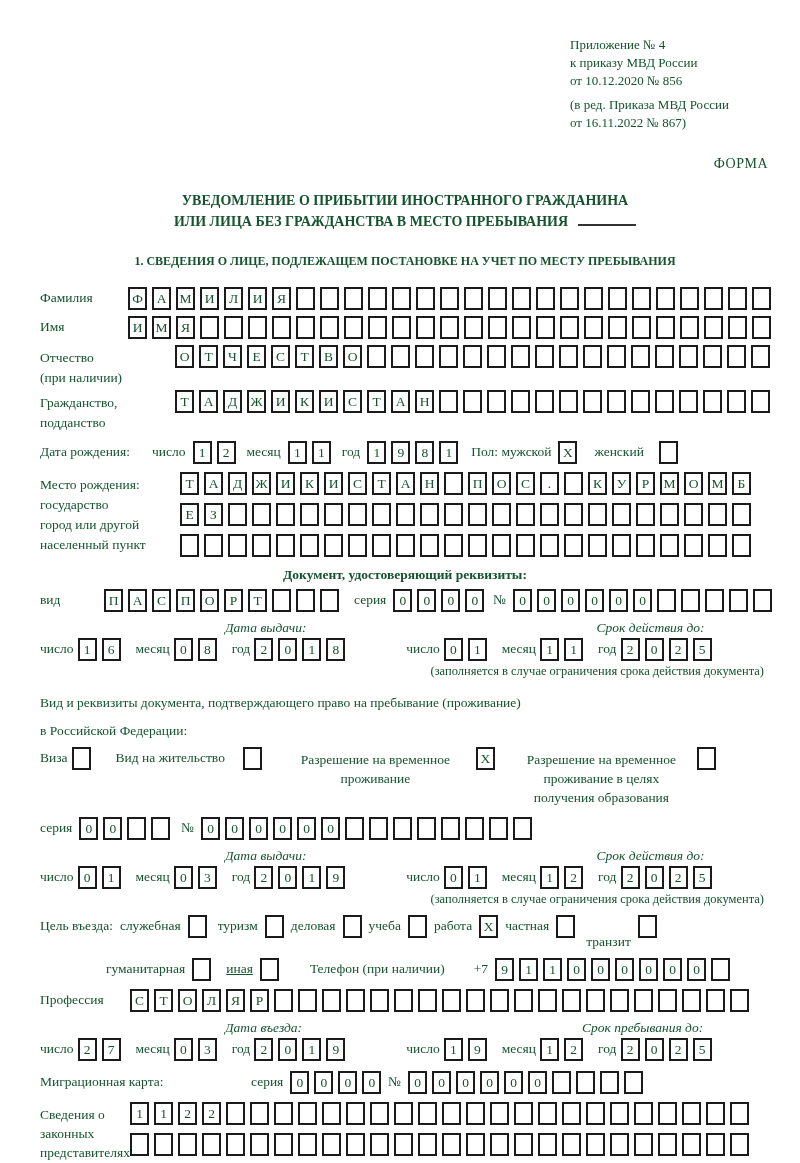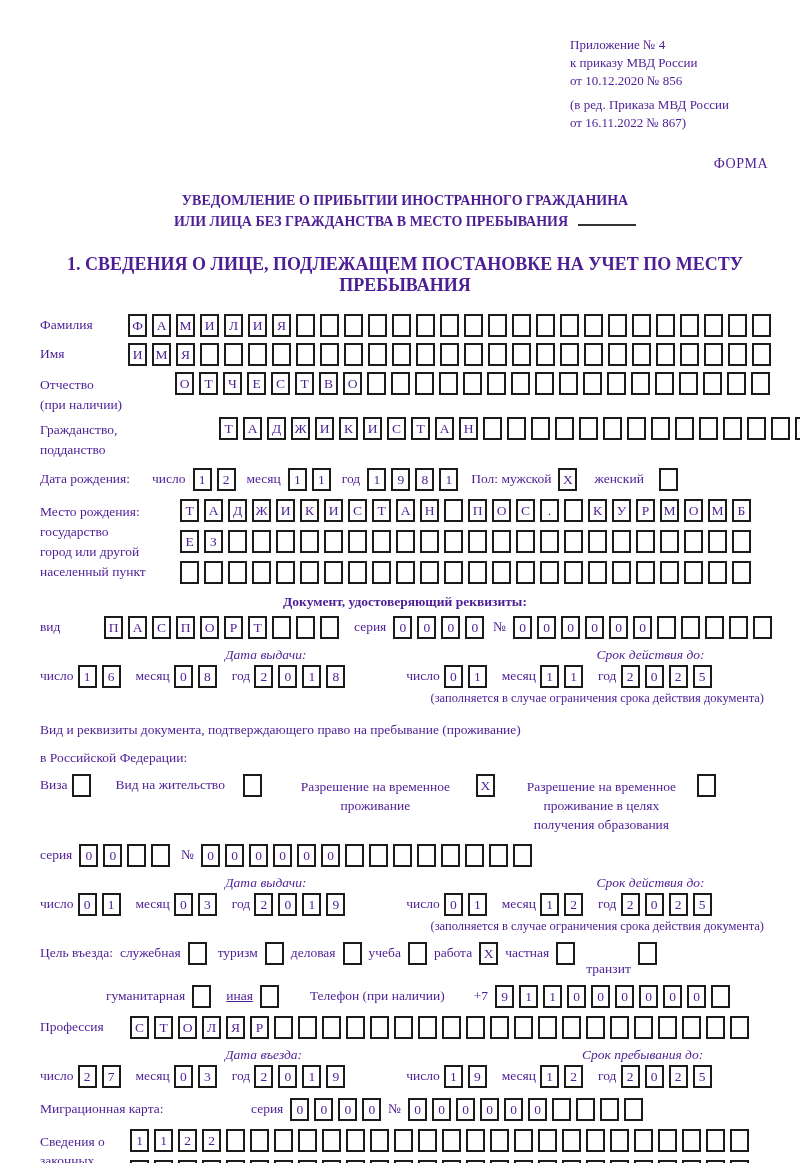--- a/index.html
+++ b/index.html
@@ -1,28 +1,28 @@
 <!DOCTYPE html>
 <html><head>
 <meta charset="utf-8">
 <style>
   html,body{margin:0;padding:0;background:#e8e8e8;}
   .page{
-    width:800px;height:1163px;background:#ffffff;color:#4c1d95;
+    width:800px;height:1163px;background:#ffffff;color:#14532d;
     font-family:"Liberation Serif","DejaVu Serif",serif;
     font-size:13.5px;box-sizing:border-box;
     padding:36px 30px 16px 40px;position:relative;overflow:hidden;
     margin:0 auto;
   }
   .appendix{margin-left:530px;line-height:18px;font-size:13px;}
   .appendix .amend{margin-top:6px;}
   .forma{font-weight:normal;text-align:right;margin-top:24px;font-size:14px;letter-spacing:.5px;padding-right:2px;}
   .title{text-align:center;font-weight:bold;margin-top:18px;line-height:21px;font-size:14px;}
   .uline{display:inline-block;width:58px;border-bottom:2px solid #333;height:1px;margin-left:10px;vertical-align:baseline;}
-  .sec1{font-weight:bold;text-align:center;margin-top:22px;font-size:18px;}
+  .sec1{font-weight:bold;text-align:center;margin-top:22px;font-size:12px;}
   .row{display:flex;align-items:flex-start;margin-top:6px;}
   .cells{display:flex;flex:none;}
   .cell{
     flex:none;width:19px;height:23px;box-sizing:border-box;
     border:2px solid #1b1b1b;margin-right:5px;background:#fff;
     display:inline-flex;align-items:center;justify-content:center;
     font-size:13.5px;line-height:1;
   }
   .lbl{padding-top:3px;flex:none;}
   .lblcol{flex:none;line-height:20px;padding-top:3px;}
@@ -157,21 +157,21 @@
         <span class="cell"></span>
         <span class="cell"></span>
         <span class="cell"></span>
         <span class="cell"></span>
         <span class="cell"></span>
         <span class="cell"></span>
         <span class="cell"></span>
       </span>
   </div>
 
-  <div class="row" style="margin-top:2px;gap:44px;">
+  <div class="row" style="margin-top:2px;">
     <span class="lblcol w135 stack">
       <span>Гражданство,</span>
       <span>подданство</span>
     </span>
     <span class="cells">
         <span class="cell">Т</span>
         <span class="cell">А</span>
         <span class="cell">Д</span>
         <span class="cell">Ж</span>
         <span class="cell">И</span>

